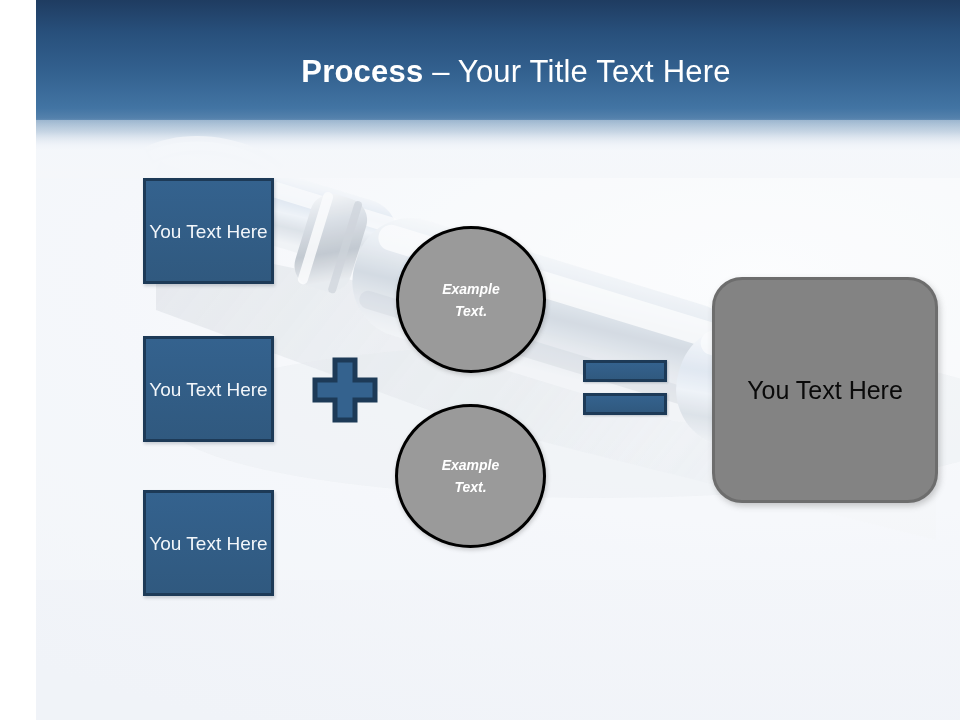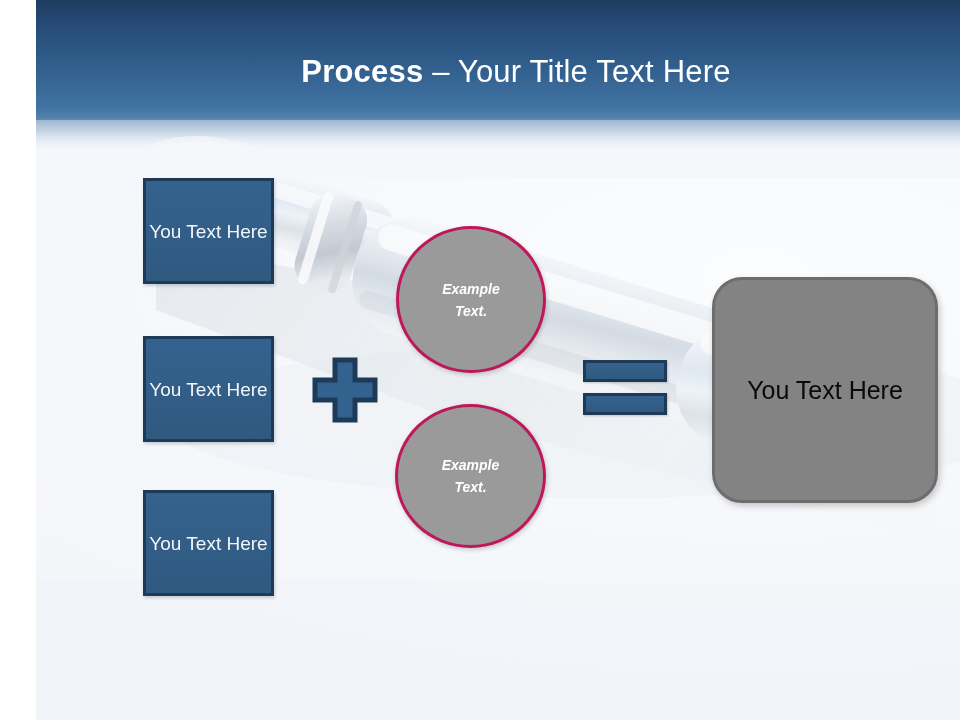--- a/index.html
+++ b/index.html
@@ -100,21 +100,21 @@
     top: 357px;
     width: 66px;
     height: 66px;
   }
 
   
   .circle {
     position: absolute;
     border-radius: 50%;
     background: #9a9a9a;
-    border: 3px solid #be185d;
+    border: 3px solid #000000;
     box-sizing: border-box;
     display: flex;
     flex-direction: column;
     align-items: center;
     justify-content: center;
     text-align: center;
     color: #ffffff;
     font-size: 14px;
     font-weight: bold;
     font-style: italic;

